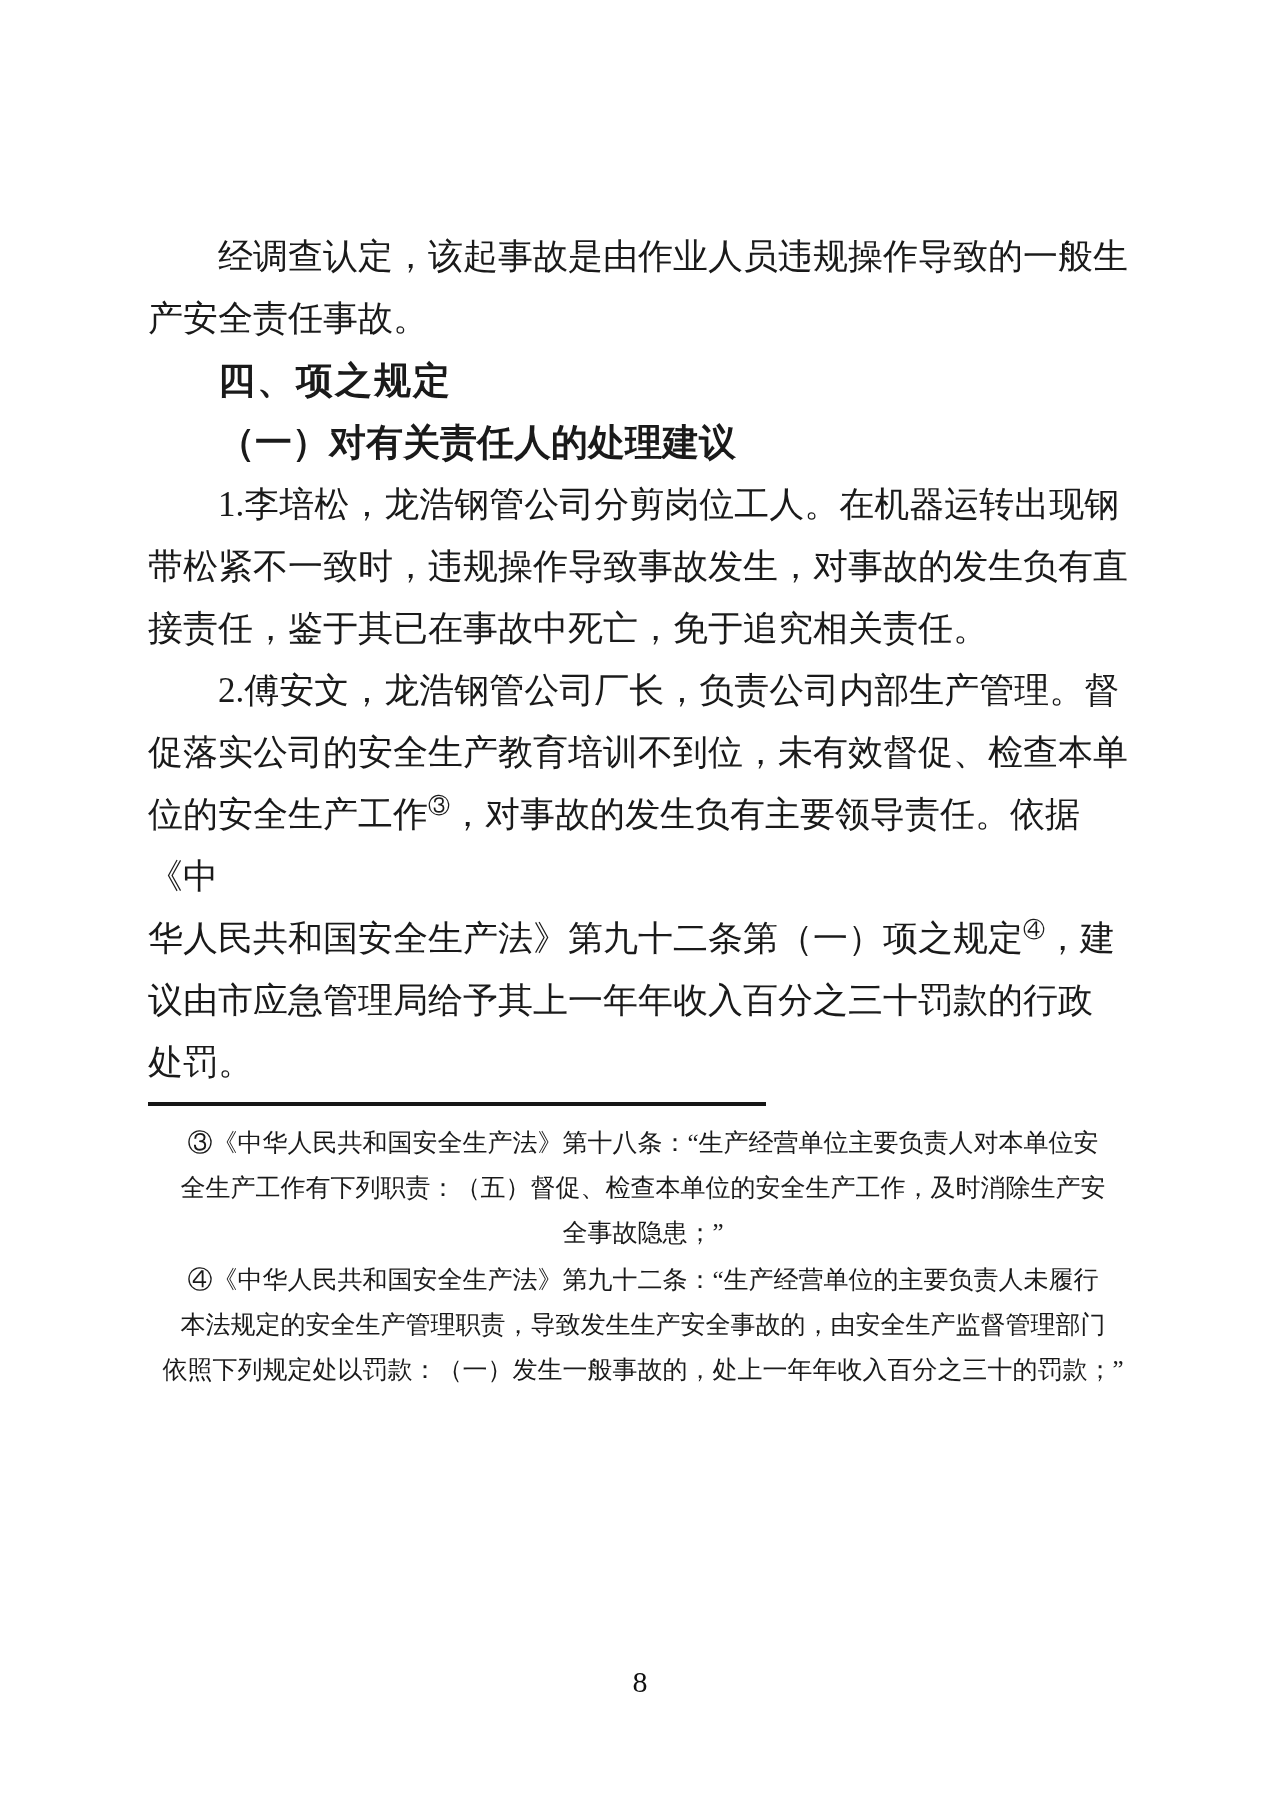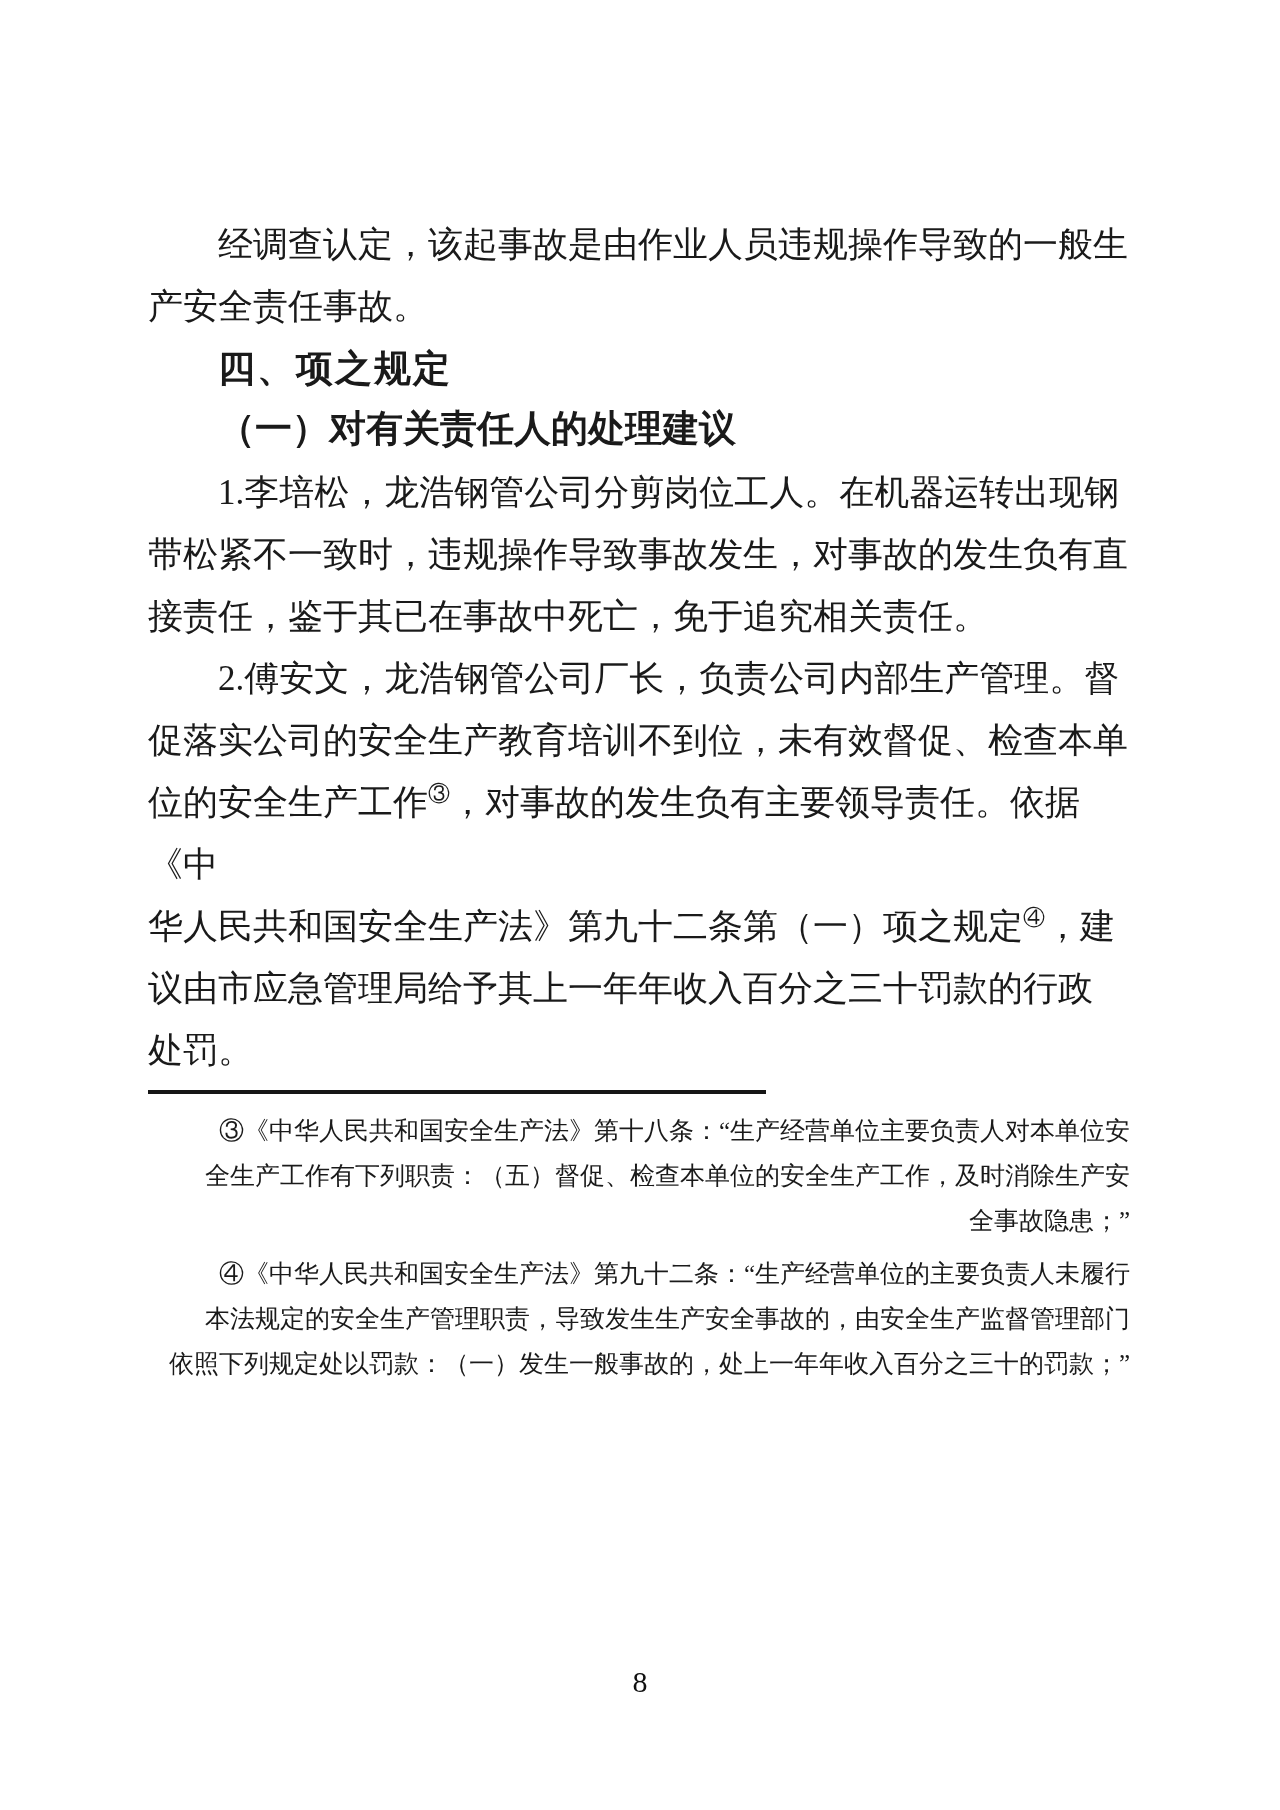--- a/index.html
+++ b/index.html
@@ -8,21 +8,21 @@
     width:1280px;
     height:1810px;
     background:#ffffff;
     font-family:"Liberation Serif", serif;
     color:#1a1a1a;
     overflow:hidden;
   }
   .content{
     position:absolute;
     left:148px;
-    top:214px;
+    top:226px;
     width:990px;
   }
   .body-p{
     margin:0;
     font-size:35px;
     line-height:62px;
     text-indent:70px;
     white-space:pre-line;
     text-align:left;
   }
@@ -34,39 +34,39 @@
     font-weight:bold;
     font-family:"Liberation Sans", sans-serif;
     letter-spacing:2px;
   }
   .heading-2{
     margin:0;
     font-size:37px;
     line-height:62px;
     text-indent:70px;
     font-weight:bold;
-    font-family:Liberation Mono, monospace;
+    font-family:Liberation Serif, serif;
   }
   sup.fn-ref{
     font-size:22px;
     line-height:0;
     vertical-align:super;
   }
   .fn-separator{
     width:618px;
     height:4px;
     background:#161616;
     margin:8px 0 14px 0;
   }
   .footnote{
-    margin:8px;
+    margin:2px;
     font-size:25px;
     line-height:45px;
     white-space:pre-line;
-    text-align:right;
+    text-align:center;
   }
   .page-number{
     position:absolute;
     left:0;
     top:1662px;
     width:1280px;
     text-align:center;
     font-size:30px;
     line-height:40px;
     color:#111111;

